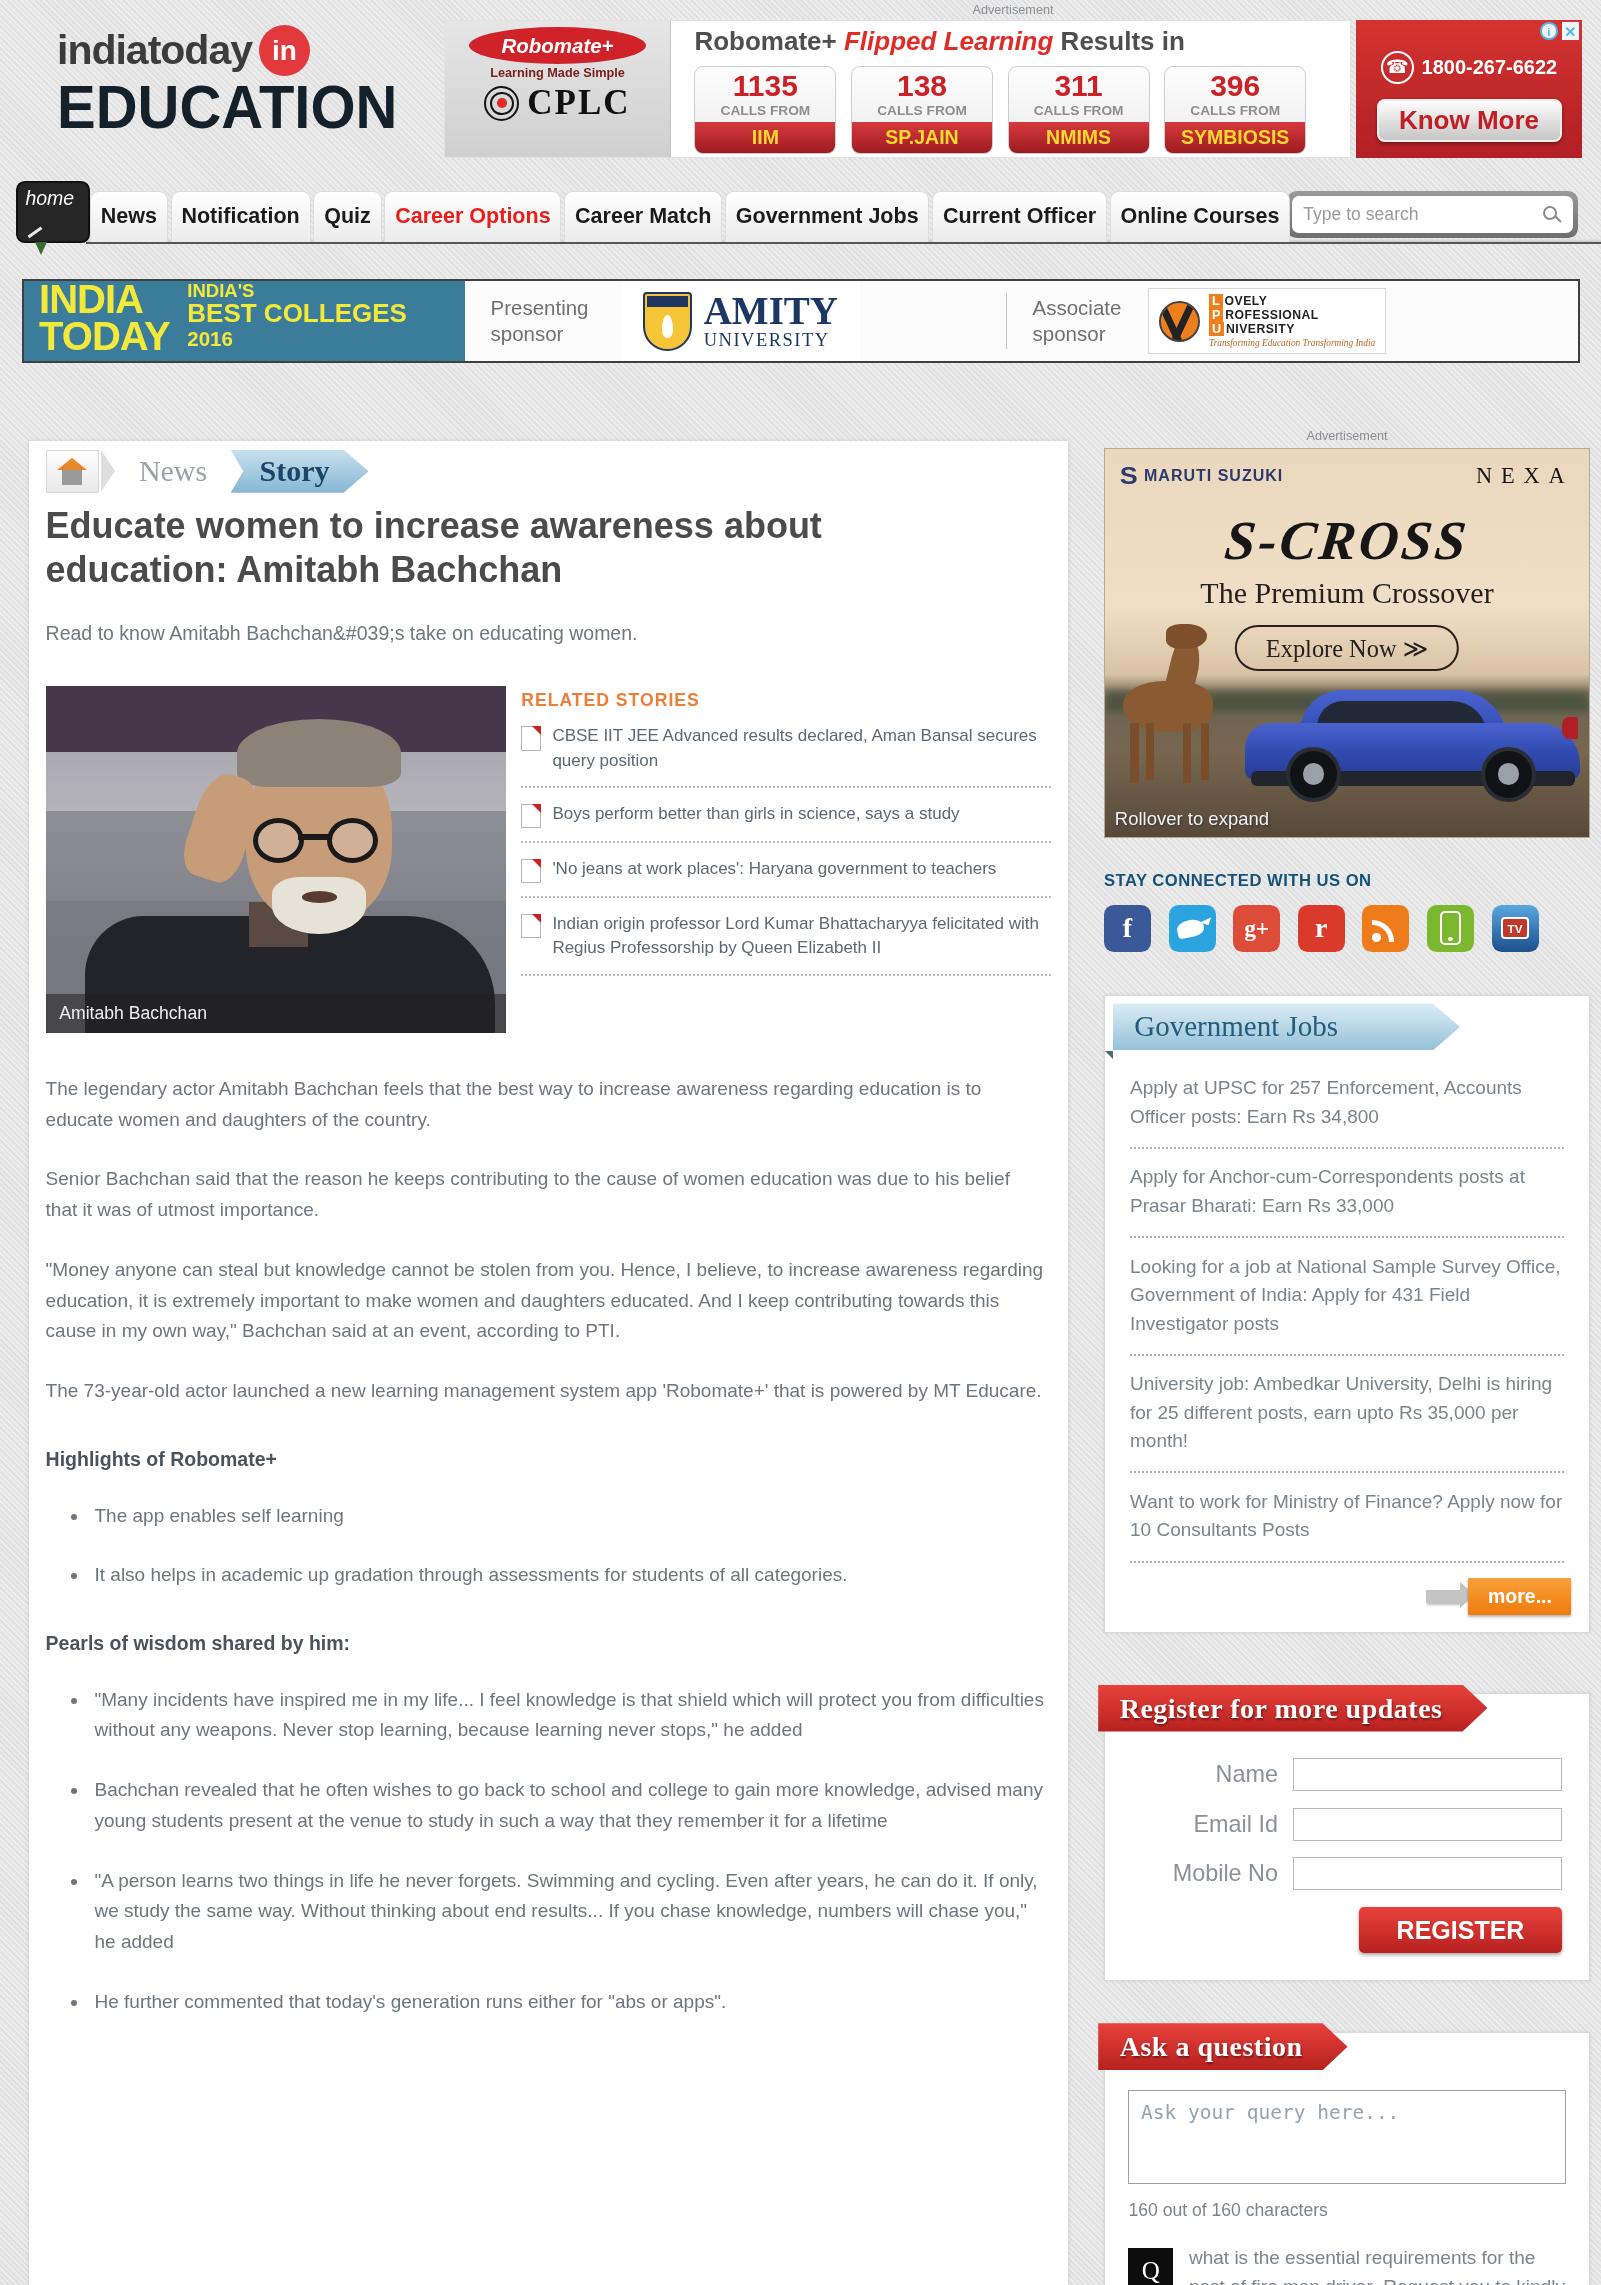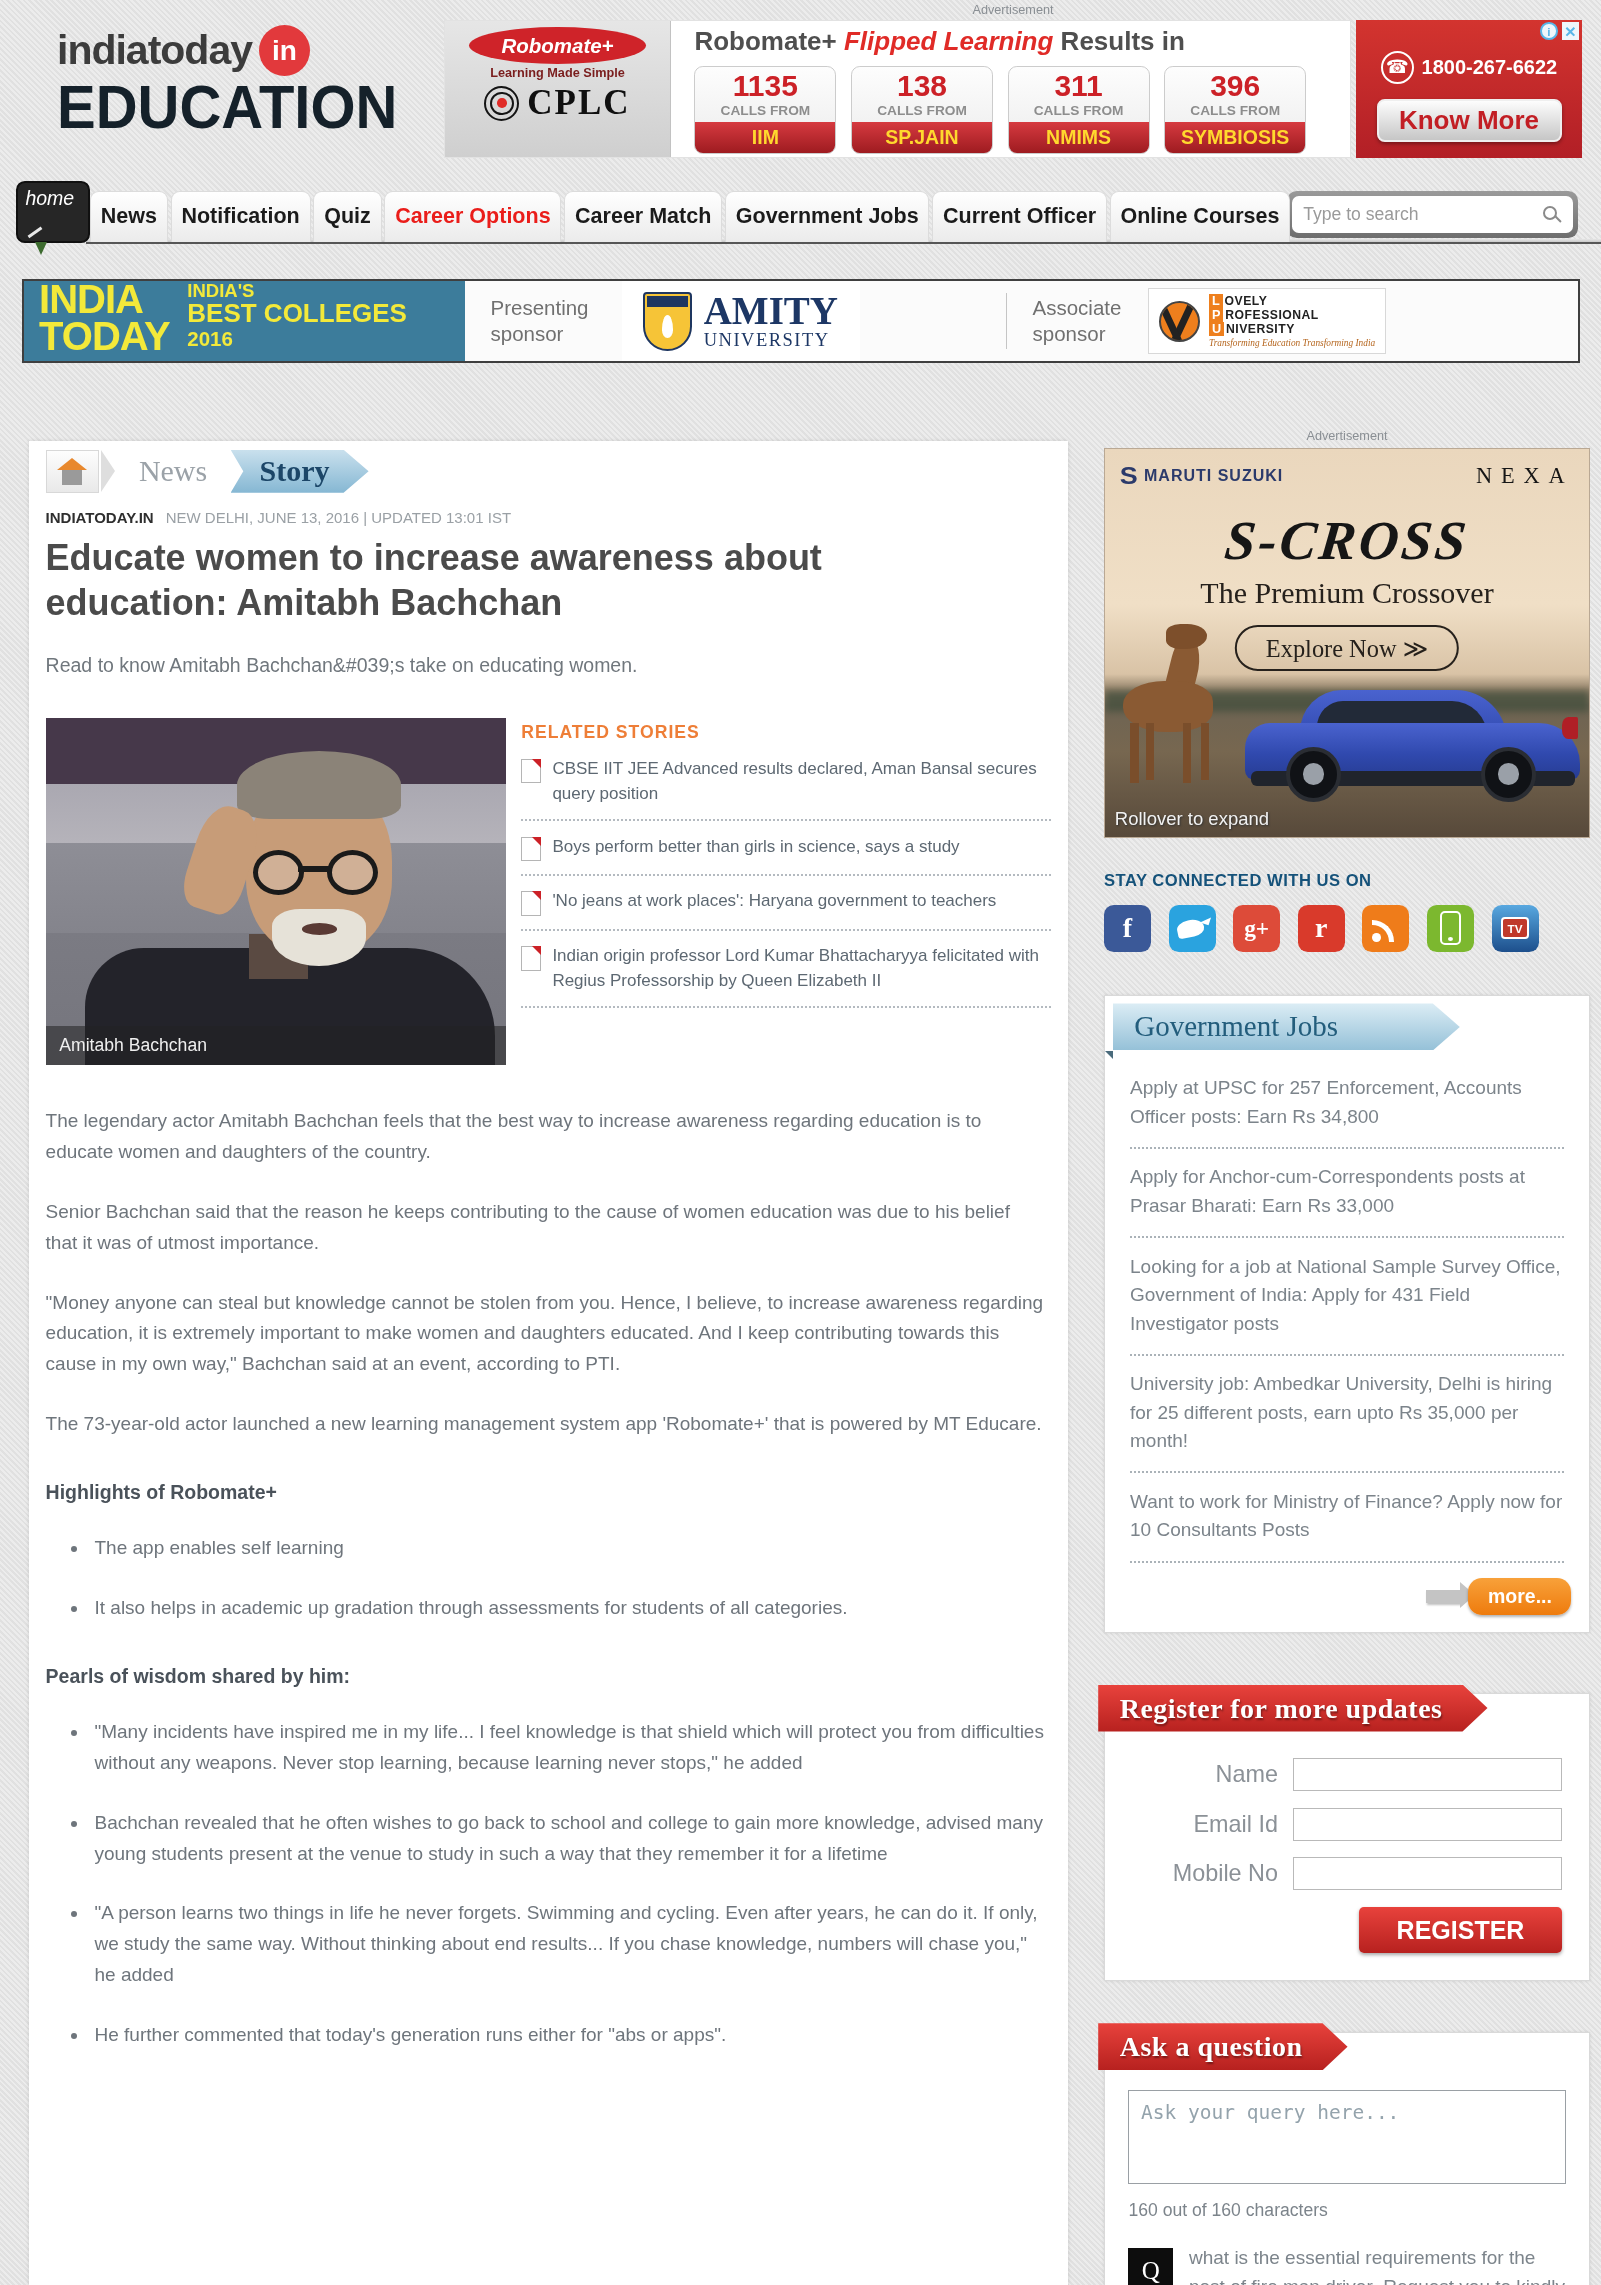--- a/index.html
+++ b/index.html
@@ -192,21 +192,21 @@
   .govbox { margin-top:43px; padding:64px 0 17.6px; }
   .gov-banner { position:absolute; top:7.8px; left:7.8px; height:47px; width:347px; line-height:47px; padding-left:21.5px;
     background:linear-gradient(180deg,#dcedf5,#95c1d8); font-family:"Liberation Serif", serif; font-size:29px; color:#235d7c;
     clip-path:polygon(0 0, calc(100% - 27px) 0, 100% 50%, calc(100% - 27px) 100%, 0 100%); }
   .gov-fold { position:absolute; top:55px; left:0px; border-top:8.8px solid #4a6b7c; border-left:8.8px solid transparent; }
   .gov-items { padding:0 25px; }
   .gov-item { font-size:19px; color:#7c848b; line-height:1.5; padding:14.6px 0 15.6px; border-bottom:2px dotted #aab2b8; cursor:pointer; }
   .more-row { display:flex; align-items:center; justify-content:flex-end; margin:15.6px 17.6px 0 0; }
   .arrow-shape { position:relative; width:35px; height:12.7px; background:#c4c4c4; margin-right:7.8px; box-shadow:1px 2px 2px rgba(0,0,0,.25); }
   .arrow-shape::after { content:""; position:absolute; right:-14.6px; top:-7.8px; border-left:15.6px solid #c4c4c4; border-top:13.7px solid transparent; border-bottom:13.7px solid transparent; }
-  .more-btn { position:relative; z-index:1; background:linear-gradient(180deg,#f8a13a,#ee7b0d); border-radius:14px; color:#fff;
+  .more-btn { position:relative; z-index:1; background:linear-gradient(180deg,#f8a13a,#ee7b0d); border-radius:1px; color:#fff;
     font-size:19.5px; font-weight:700; padding:6.8px 19.5px; box-shadow:0 2px 2.9px rgba(0,0,0,.3); cursor:pointer; }
 
   .ribbon { position:absolute; top:-9.8px; left:-6.8px; height:47px; line-height:47px; padding:0 45px 0 21.5px;
     background:linear-gradient(180deg,#e8423c,#b7211f); font-family:"Liberation Serif", serif; font-size:28px; font-weight:700; color:#fff;
     text-shadow:1px 2px 2px rgba(0,0,0,.4); letter-spacing:0.5px;
     clip-path:polygon(0 0, calc(100% - 25px) 0, 100% 50%, calc(100% - 25px) 100%, 0 100%); white-space:nowrap; }
   .rib-fold { position:absolute; top:36px; left:-6.8px; border-top:9.8px solid #7d1417; border-left:9.8px solid transparent; z-index:-1; }
 
   .register { margin-top:60px; padding:64px 27px 27px; }
   .frow { display:flex; align-items:center; margin-bottom:16.6px; }
@@ -383,24 +383,20 @@
   <div class="article-panel">
     <div class="crumbs">
       <span class="crumb-home">
           <span class="house"></span>
         </span>
       <span class="crumb-sep"></span>
       <span class="crumb-news">News</span>
       <span class="crumb-story">Story</span>
     </div>
 
-    <div class="byline">
-      <span class="src">INDIATODAY.IN</span>
-      <span class="dl">NEW DELHI, JUNE 13, 2016 | UPDATED 13:01 IST</span>
-    </div>
 
     <h1 class="title">Educate women to increase awareness about education: Amitabh Bachchan</h1>
     <div class="lead">Read to know Amitabh Bachchan&amp;#039;s take on educating women.</div>
 
     <div class="media-row">
       <div class="photo">
         <div class="ab-body"></div>
         <div class="ab-collar"></div>
         <div class="ab-face"></div>
         <div class="ab-hair"></div>

